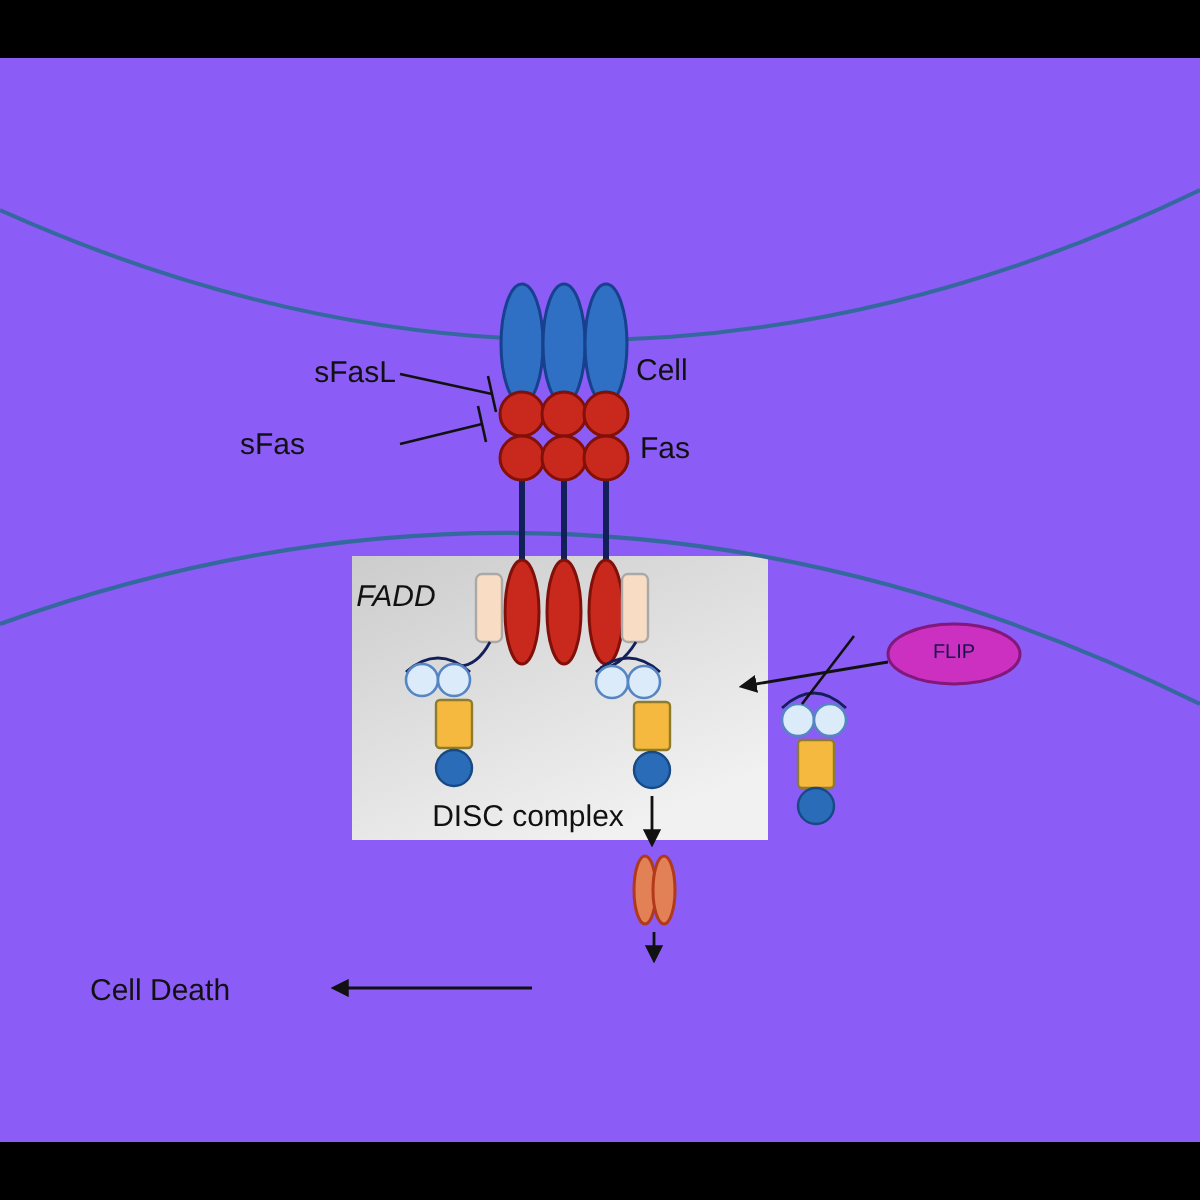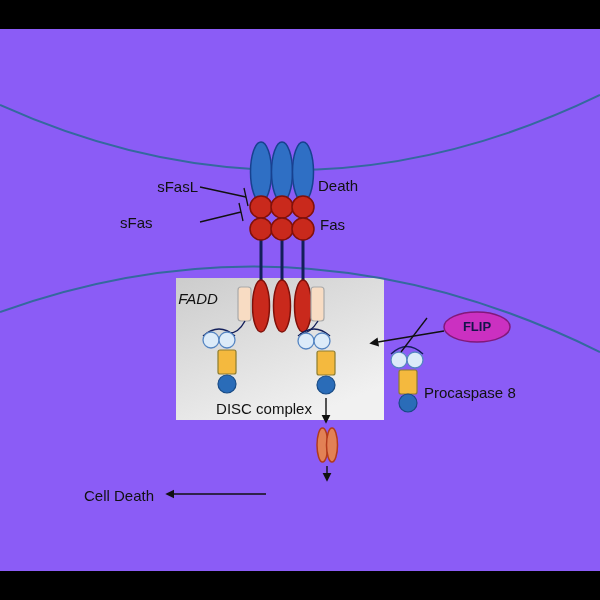--- a/index.html
+++ b/index.html
@@ -4,21 +4,21 @@
 <style>
   html,body{margin:0;padding:0;background:#fff;}
   .stage{position:relative;width:600px;height:600px;background:#8b5cf6;overflow:hidden;
          font-family:"Liberation Sans",sans-serif;}
   .bar{position:absolute;left:0;width:600px;background:#000;}
   .bar.top{top:0;height:29px;}
   .bar.bottom{bottom:0;height:29px;}
   svg.canvas{position:absolute;left:0;top:0;}
 
   .lbl{position:absolute;font-size:15px;color:#111;line-height:18px;}
-  .flip-lbl{font-size:13px;font-weight:bold;color:var(--flip_text);line-height:14px;}
+  .flip-lbl{font-size:10px;font-weight:normal;color:var(--flip_text);line-height:14px;}
 
   .membrane{fill:none;stroke:var(--membrane);stroke-width:2;}
   .stem{stroke:var(--stem);stroke-width:3;}
   .fasl{fill:var(--fasl_fill);stroke:var(--fasl_stroke);stroke-width:1.5;}
   .fas{fill:var(--fas_fill);stroke:var(--fas_stroke);stroke-width:1.5;}
   .fadd{fill:var(--fadd_fill);stroke:var(--fadd_stroke);stroke-width:1.2;}
   .ded{fill:var(--ded_fill);stroke:var(--ded_stroke);stroke-width:1.3;}
   .casp{fill:var(--caspase_domain_fill);stroke:var(--caspase_domain_stroke);stroke-width:1.2;}
   .sub{fill:var(--subunit_fill);stroke:var(--subunit_stroke);stroke-width:1.2;}
   .linker{fill:none;stroke:var(--stem);stroke-width:1.4;}
@@ -128,24 +128,23 @@
       <line class="ptr" x1="200" y1="187" x2="246" y2="197"></line>
       <line class="ptr" x1="244" y1="188" x2="248" y2="206"></line>
     </g>
     <g>
       <line class="ptr" x1="200" y1="222" x2="241" y2="212"></line>
       <line class="ptr" x1="239" y1="203" x2="243" y2="221"></line>
     </g>
   </svg>
 
   <div class="lbl" style="left:120px;top:178px;width:78px;text-align:right;">sFasL</div>
-  <div class="lbl" style="left:318px;top:177px;">Death</div>
+  <div class="lbl" style="left:318px;top:177px;">Cell</div>
   <div class="lbl" style="left:120px;top:214px;width:76px;text-align:left;">sFas</div>
   <div class="lbl" style="left:320px;top:216px;">Fas</div>
   <div class="lbl" style="left:160px;top:290px;width:76px;text-align:center;font-style:italic;">FADD</div>
   <div class="lbl flip-lbl" style="left:444px;top:320px;width:66px;text-align:center;">FLIP</div>
   <div class="lbl" style="left:210px;top:400px;width:108px;text-align:center;">DISC complex</div>
-  <div class="lbl" style="left:424px;top:384px;">Procaspase 8</div>
-  <div class="lbl" style="left:45px;top:487px;margin-left:39px;">Cell Death</div>
+  <div class="lbl" style="left:45px;top:487px;">Cell Death</div>
 
   <div class="bar top"></div>
   <div class="bar bottom"></div>
 </div>
 
 </body></html>

